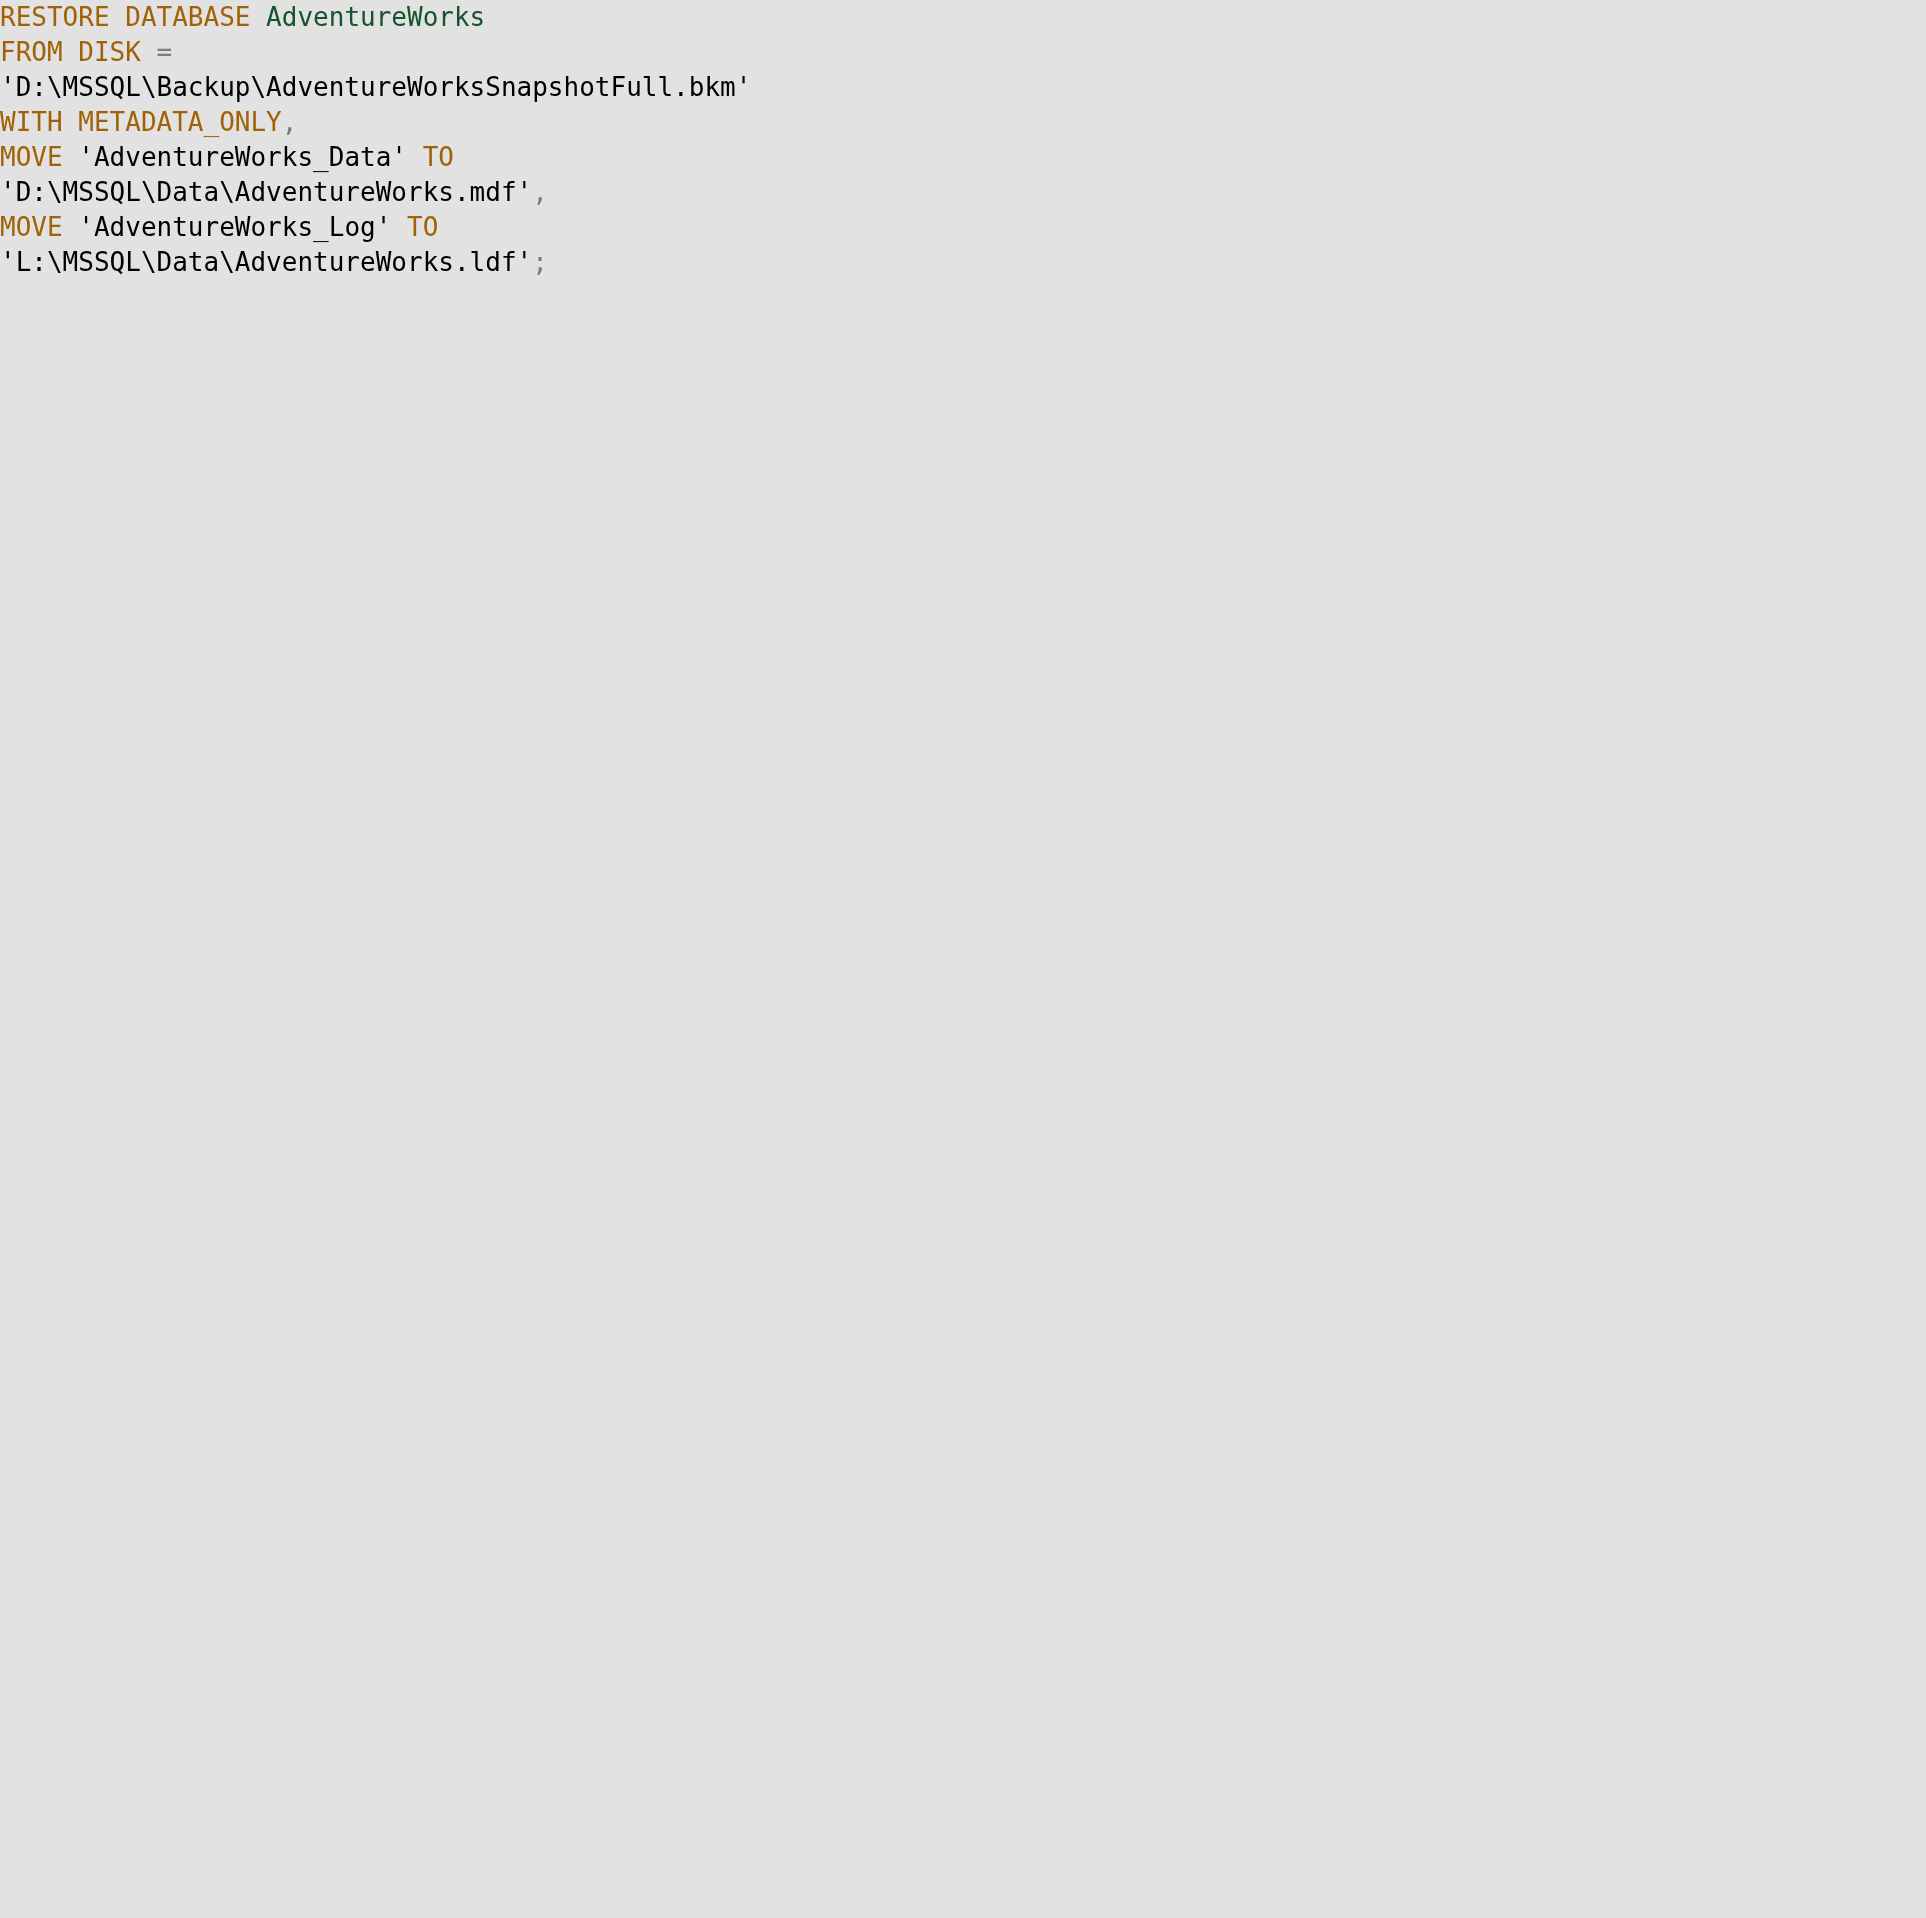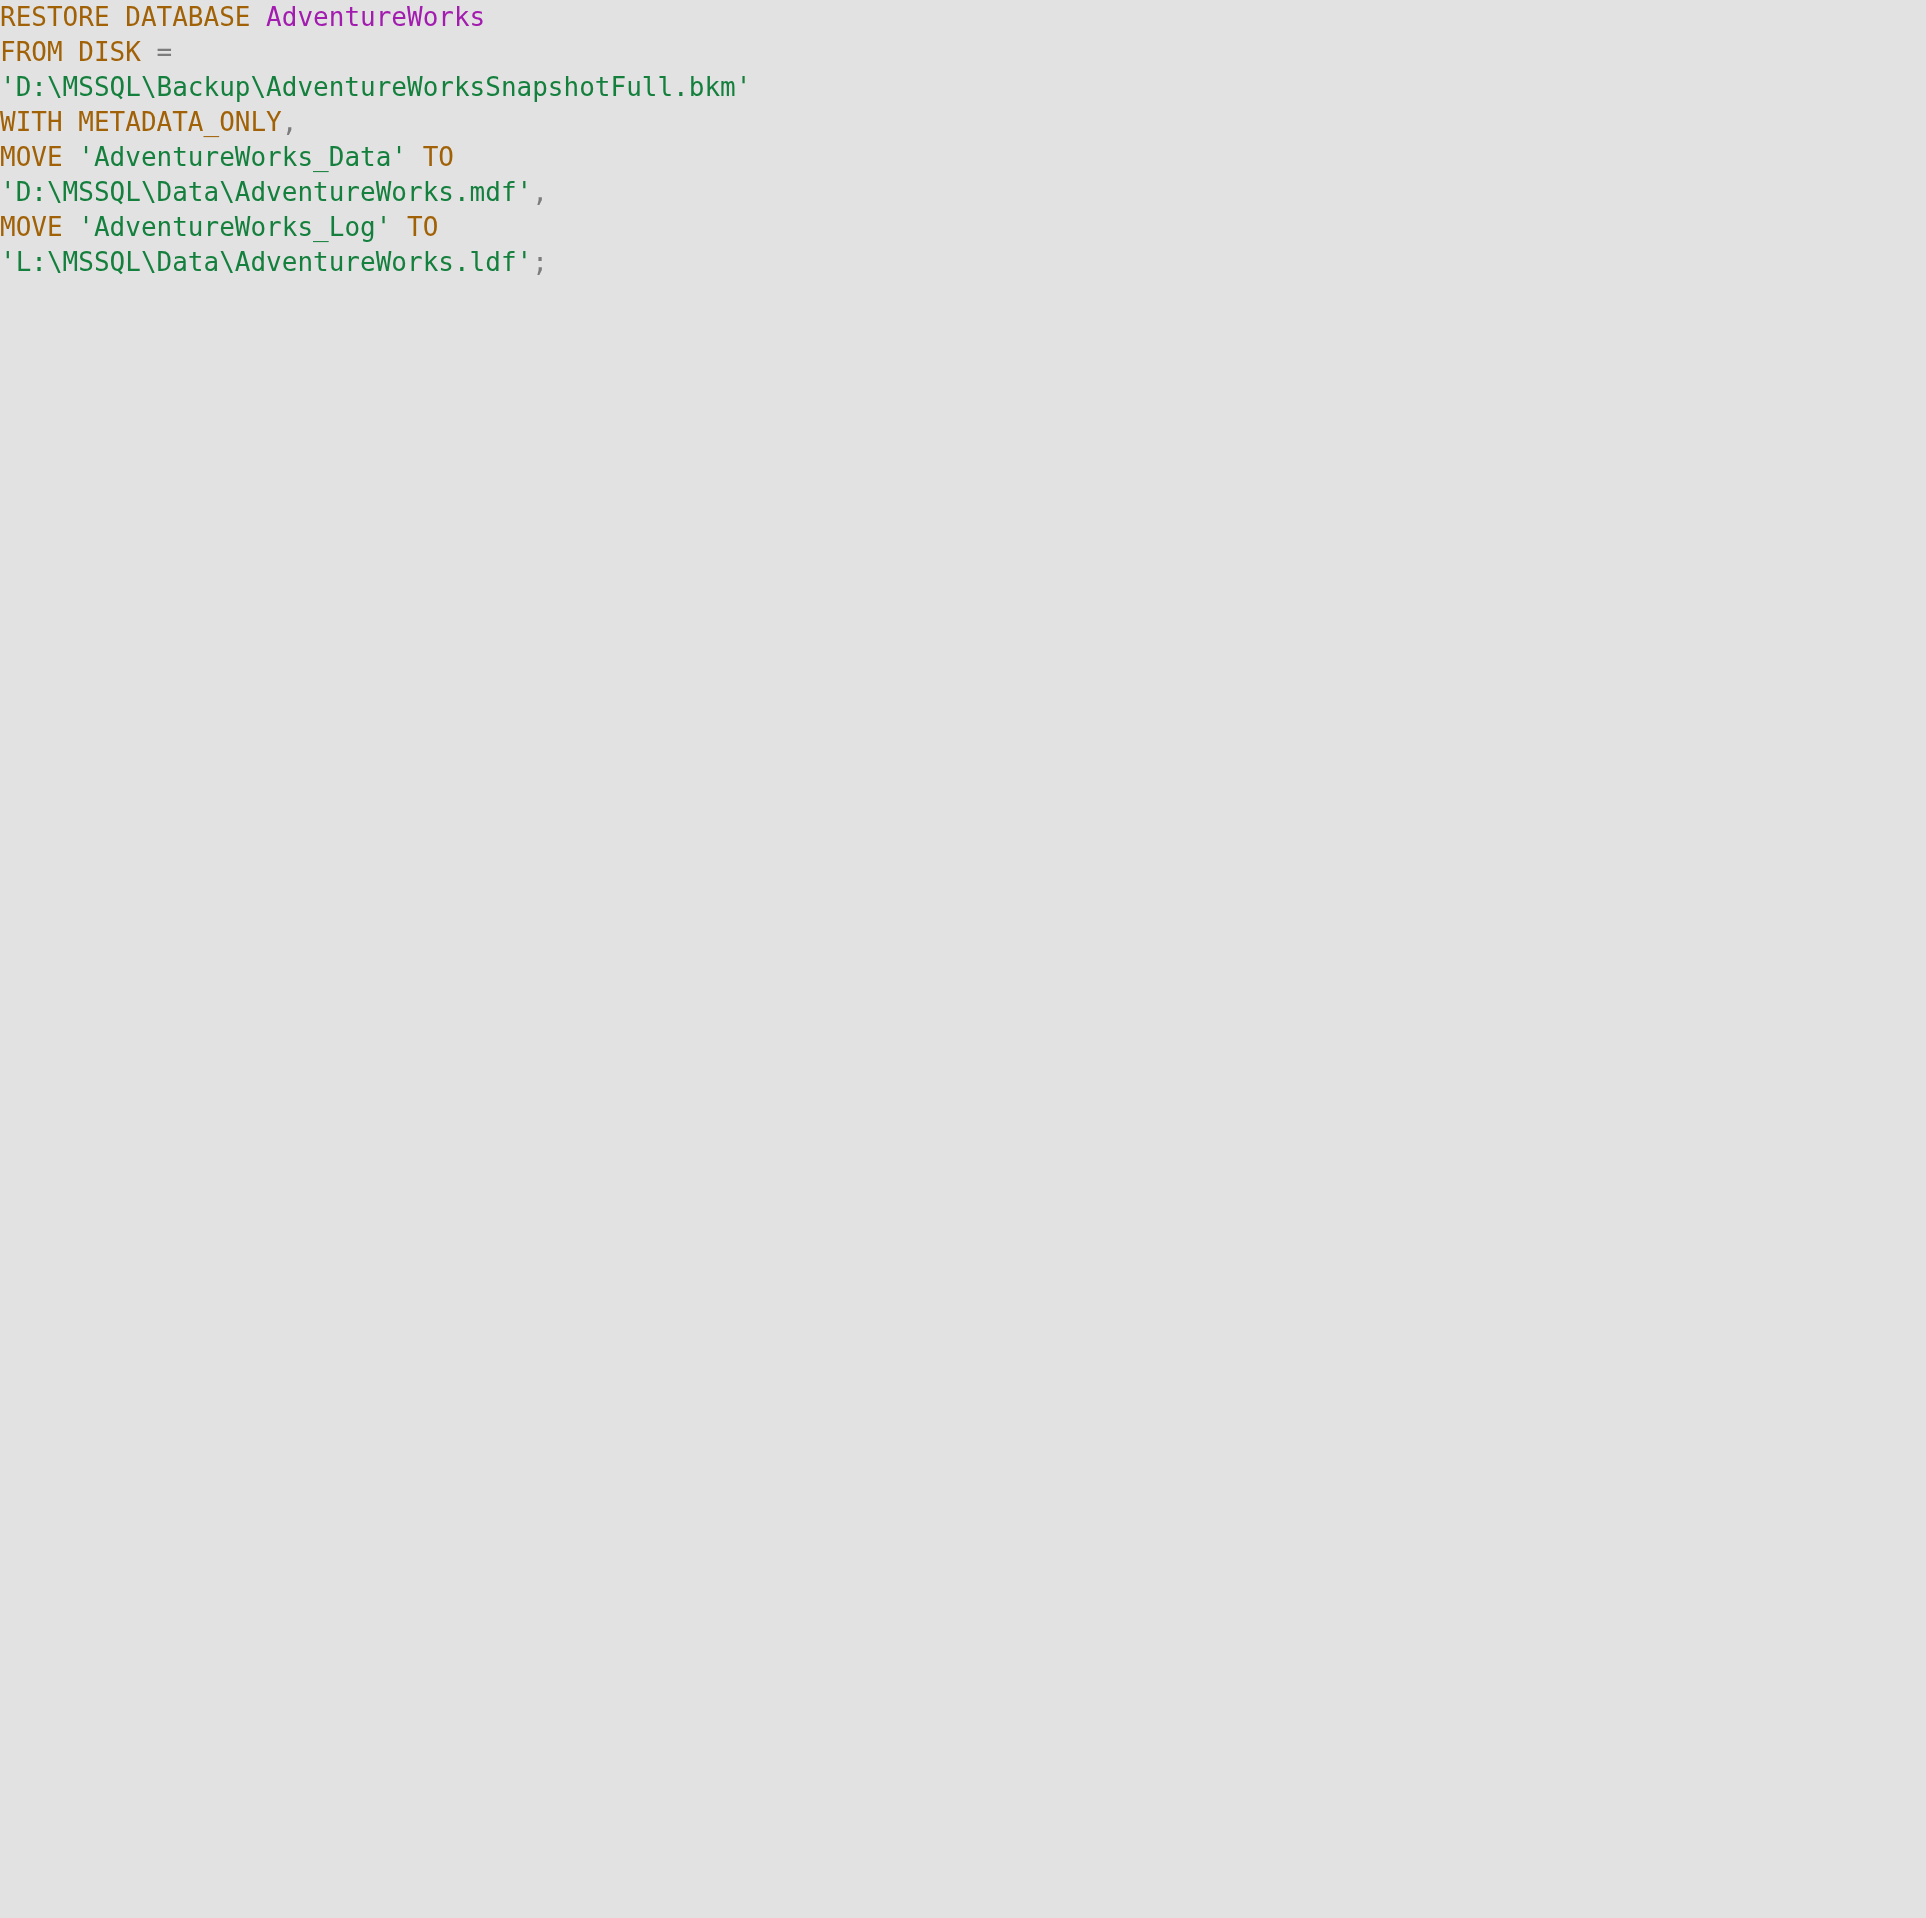--- a/index.html
+++ b/index.html
@@ -16,20 +16,20 @@
   .code-fo-body {
     margin: 0;
     padding: 0;
     font-family: "DejaVu Sans Mono", "Liberation Mono", monospace;
     font-size: 26px;
     line-height: 35px;
     white-space: pre;
     color: #000000;
   }
   .tok-kw  { color: #a16207; }
-  .tok-str { color: #15803d; }
-  .tok-id  { color: #a21caf; }
+  .tok-str { color: #000000; }
+  .tok-id  { color: #14532d; }
   .tok-pun { color: #7c7c7c; }
 </style>
 </head>
 <body xmlns="http://www.w3.org/1999/xhtml" class="code-fo-body"><div><span class="tok-kw">RESTORE DATABASE </span><span class="tok-id">AdventureWorks</span></div><div><span class="tok-kw">FROM DISK </span><span class="tok-pun">=</span></div><div><span class="tok-str">'D:\MSSQL\Backup\AdventureWorksSnapshotFull.bkm'</span></div><div><span class="tok-kw">WITH METADATA_ONLY</span><span class="tok-pun">,</span></div><div><span class="tok-kw">MOVE </span><span class="tok-str">'AdventureWorks_Data'</span><span class="tok-kw"> TO</span></div><div><span class="tok-str">'D:\MSSQL\Data\AdventureWorks.mdf'</span><span class="tok-pun">,</span></div><div><span class="tok-kw">MOVE </span><span class="tok-str">'AdventureWorks_Log'</span><span class="tok-kw"> TO</span></div><div><span class="tok-str">'L:\MSSQL\Data\AdventureWorks.ldf'</span><span class="tok-pun">;</span></div>
 
 
 
 </body></html>

